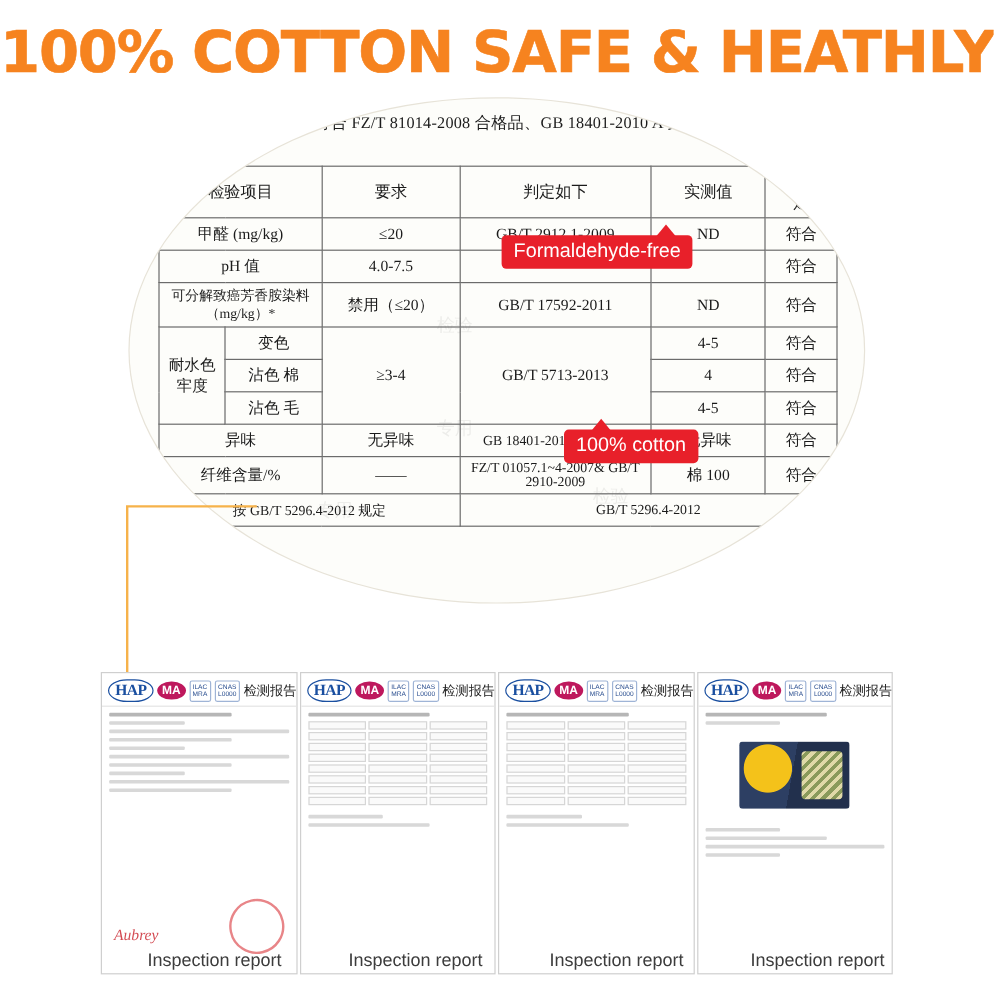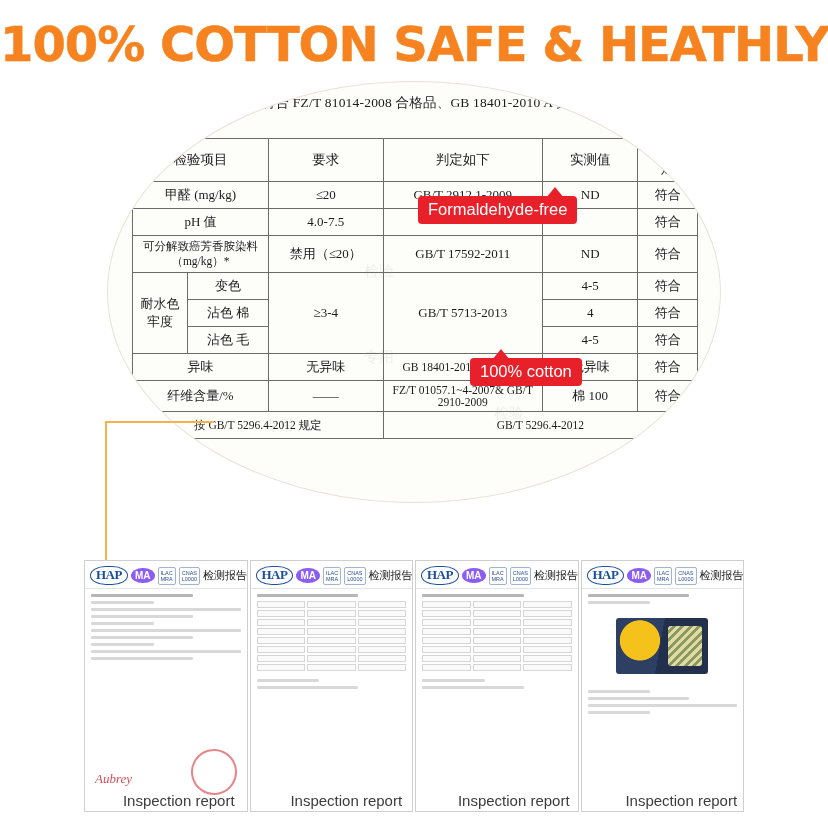--- a/index.html
+++ b/index.html
@@ -168,21 +168,21 @@
     font-weight: bold;
     color: #1a4fa0;
     border: 1.4px solid #1a4fa0;
     border-radius: 50% / 60%;
     padding: 0 5px 1px;
     letter-spacing: -0.5px;
   }
   .ma {
     font-size: 10px;
     color: #ffffff;
-    background: #8b5cf6;
+    background: #be185d;
     border-radius: 50%;
     padding: 2px 4px;
     font-weight: bold;
   }
   .minibadge {
     font-size: 5.5px;
     color: #2a4e8f;
     border: 1px solid #9fb4d6;
     border-radius: 2px;
     padding: 2px 2px;

